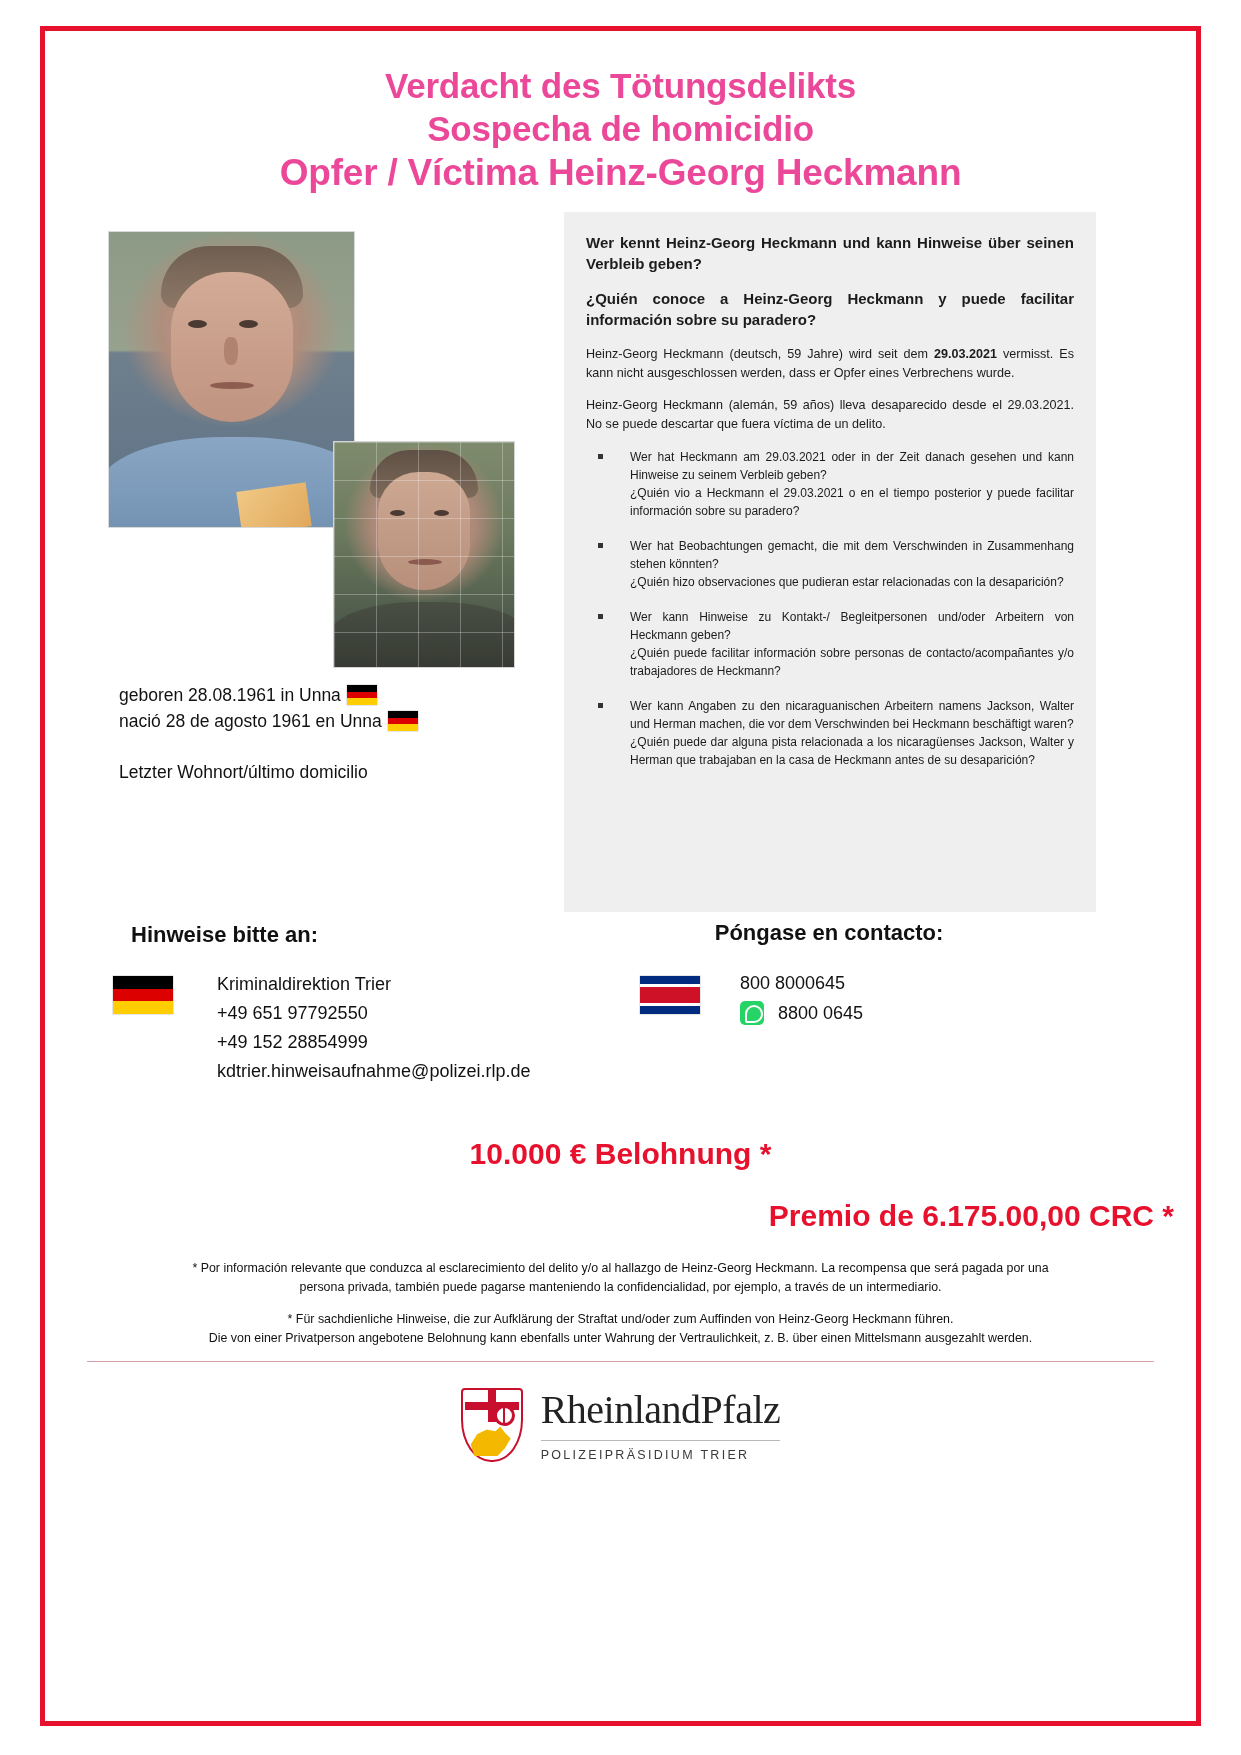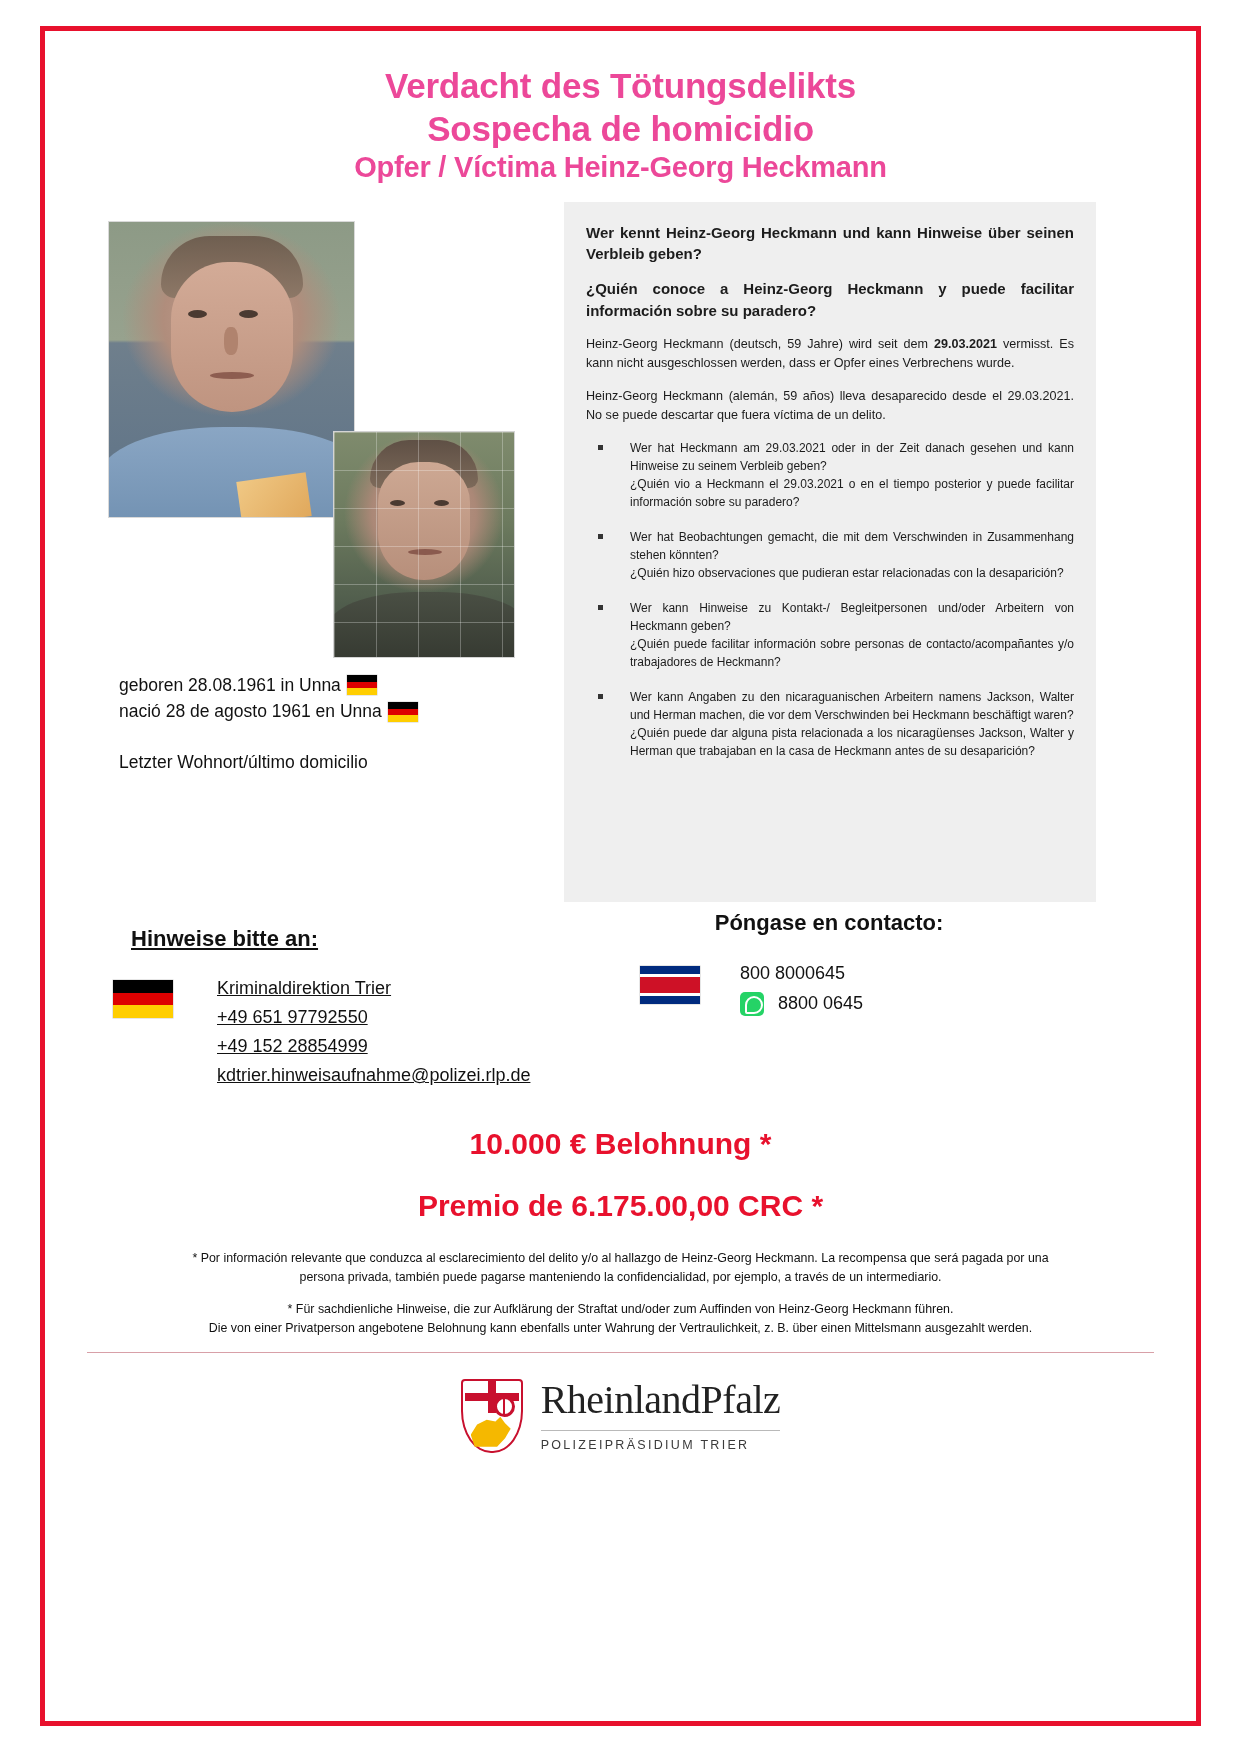--- a/index.html
+++ b/index.html
@@ -19,21 +19,21 @@
     background:#fff;
   }
   .inner { position:relative; width:100%; height:100%; padding:0 22px; }
 
   
   .title-block { text-align:center; padding-top:34px; }
   .title-line {
     color:#ec4899; font-weight:bold; line-height:1.22;
     font-size:35px; letter-spacing:-0.2px;
   }
-  .title-line.t3 { font-size:29px; }
+  .title-line.t3 { font-size:37px; }
 
   
   .main { position:relative; margin-top:16px; height:700px; }
 
   .photo-wrap { position:absolute; left:42px; top:20px; width:430px; height:440px; }
   .photo-main {
     position:absolute; left:0; top:0; width:245px; height:295px;
     background:
       radial-gradient(ellipse 62% 46% at 50% 33%, #c8a394 0%, #b08d7c 45%, transparent 72%),
       linear-gradient(180deg,#8d9a86 0%, #97a28e 40%, #6f7f8c 41%, #5d7287 100%);
@@ -105,42 +105,42 @@
   .infobox .p { text-align:justify; margin-bottom:14px; font-size:12.6px; line-height:1.5; }
   .infobox .p b { font-weight:bold; }
   ul.bullets { list-style:none; margin:6px 0 0 0; padding:0; }
   ul.bullets li { position:relative; padding-left:44px; margin-bottom:17px; font-size:12px; line-height:1.5; }
   ul.bullets li::before{content:"";position:absolute;left:12px;top:6px;width:5px;height:5px;background:#333;}
   ul.bullets .de { text-align:justify; }
   ul.bullets .es { text-align:justify; }
 
   
   .contact { position:relative; margin-top:8px; height:215px; }
-  .c-left { position:absolute; left:22px; top:16px; width:520px;text-decoration:underline; }
+  .c-left { position:absolute; left:22px; top:2px; width:520px; }
   .c-right { position:absolute; left:545px; top:0; width:470px; }
   .c-head { font-weight:bold; font-size:22px; }
   .c-head.left { padding-left:42px; }
   .c-head.right { text-align:center; padding-right:36px; }
   .c-body { position:relative; margin-top:22px; }
   .bigflag { width:60px; height:38px; box-shadow:0 0 0 0.5px rgba(0,0,0,.2); }
   .c-left .bigflag { position:absolute; left:18px; top:6px; }
   .c-left .lines { margin-left:128px; font-size:18px; line-height:1.62; }
   .c-right .bigflag { position:absolute; left:22px; top:8px; }
   .c-right .lines { margin-left:128px; font-size:18px; line-height:1.7; }
   .wa-row { display:flex; align-items:center; }
   .wa-icon { width:24px; height:24px; border-radius:5px; background:#25d366;
              position:relative; margin-right:14px; flex:none; }
   .wa-icon::after { content:""; position:absolute; left:5px; top:4px; width:14px; height:14px;
     border:2.4px solid #fff; border-radius:50% 50% 50% 2px; }
   .wa-pad { display:block; height:24px; }
 
   
   .reward { text-align:center; color:#e8112d; font-weight:bold; }
   .reward .r1 { font-size:30px; margin-top:2px; }
-  .reward .r2 { font-size:30px; margin-top:28px; }
+  .reward .r2 { font-size:30px; margin-top:28px;text-align:right; }
 
   
   .footnotes { margin-top:26px; text-align:center; font-size:12.4px; line-height:1.55; color:#111; }
   .footnotes .fn { margin-bottom:13px; padding:0 18px; }
 
   .rule { margin:6px 20px 0 20px; border-top:1px solid #d8a0a8; }
 
   
   .logo-area { margin-top:26px; display:flex; justify-content:center; align-items:center; }
   .crest { width:62px; height:74px; position:relative; margin-right:18px; }

